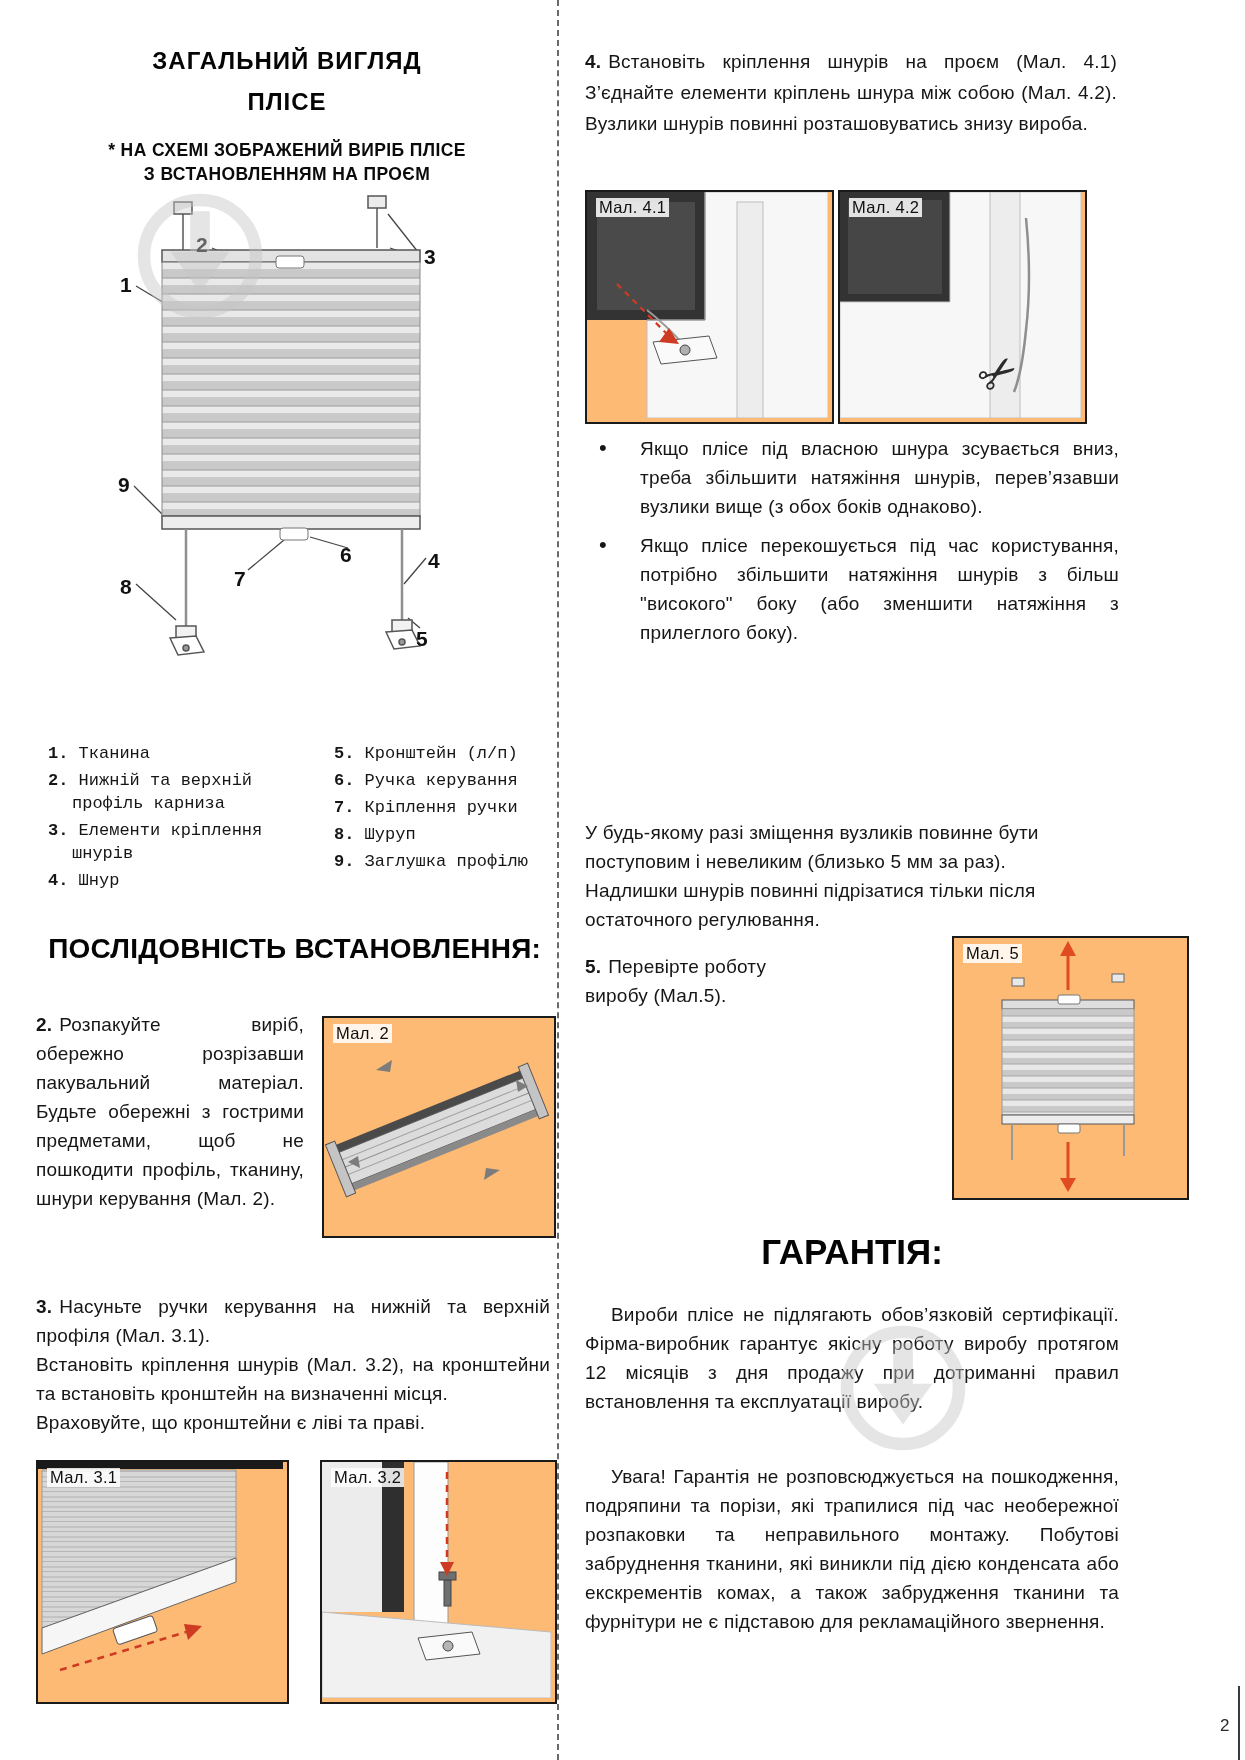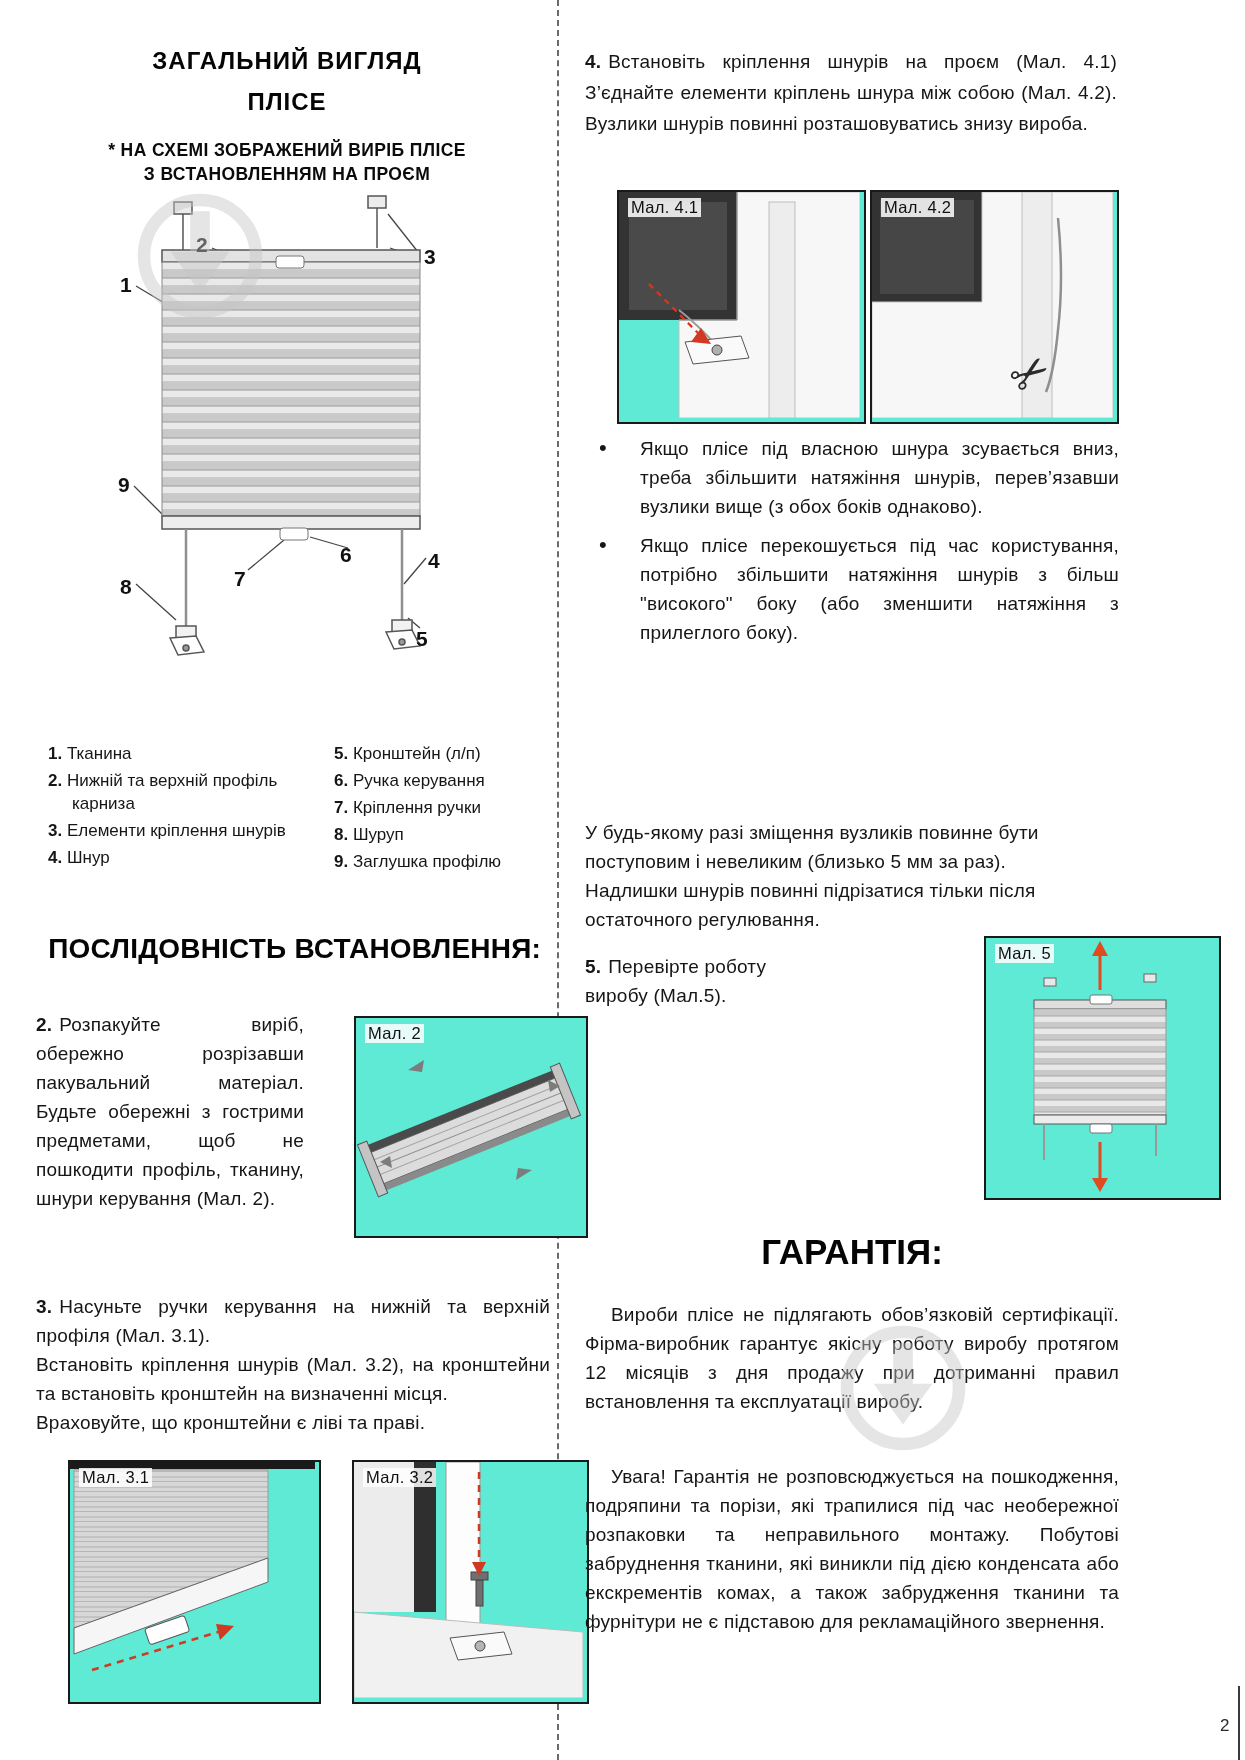--- a/index.html
+++ b/index.html
@@ -12,34 +12,34 @@
   .divider{position:absolute;left:557px;top:0;height:1760px;width:0;border-left:2px dashed #6a6a6a;}
   .title{left:36px;top:40px;width:502px;text-align:center;font-weight:bold;font-size:24px;line-height:41px;letter-spacing:1px;color:#050505;}
   .subtitle{left:36px;top:138px;width:502px;text-align:center;font-weight:bold;font-size:17.5px;line-height:24px;letter-spacing:.4px;color:#0a0a0a;}
   .body-text{font-size:19px;line-height:29px;letter-spacing:.2px;}
   .just{text-align:justify;}
   .stepnum{font-weight:bold;margin-right:7px;}
   .legend{left:48px;top:742px;width:500px;display:flex;gap:34px;font-size:17px;line-height:23px;}
   .legend-col{display:flex;flex-direction:column;gap:4px;}
   .legend-col.c1{width:252px;}
   .legend-col.c2{width:214px;}
-  .legend-item{padding-left:24px;text-indent:-24px;}
+  .legend-item{padding-left:24px;text-indent:-24px;font-family:Liberation Mono, monospace;}
   .seq-heading{left:33px;top:933px;width:508px;text-align:right;font-size:28px;font-weight:bold;letter-spacing:.2px;color:#050505;}
   .step2{left:36px;top:1010px;width:268px;}
   .step3{left:36px;top:1292px;width:514px;}
   .step4{left:585px;top:46px;width:532px;line-height:31px;}
   .bullets{left:585px;top:434px;width:534px;}
   .bullet{position:relative;padding-left:55px;margin-bottom:10px;}
   .bullet::before{content:"\2022";position:absolute;left:14px;top:-1px;font-size:22px;}
   .note{left:585px;top:818px;width:534px;}
   .step5{left:585px;top:952px;width:218px;}
   .warranty-heading{left:585px;top:1232px;width:534px;text-align:center;font-size:35px;font-weight:bold;color:#050505;}
   .wpara1{left:585px;top:1300px;width:534px;text-indent:26px;}
   .wpara2{left:585px;top:1462px;width:534px;text-indent:26px;}
-  .fig{position:absolute;border:2px solid #1a1a1a;background:#5eead4;margin-left:32px;}
+  .fig{position:absolute;border:2px solid #1a1a1a;background:#fdba74;}
   .fig-label{position:absolute;top:6px;left:9px;font-size:16.5px;letter-spacing:.3px;color:#101010;background:rgba(255,255,255,.85);padding:0 3px;z-index:2;}
   .fig svg{position:absolute;left:0;top:0;}
   .fig2{left:322px;top:1016px;width:230px;height:218px;}
   .fig31{left:36px;top:1460px;width:249px;height:240px;}
   .fig32{left:320px;top:1460px;width:233px;height:240px;}
   .fig41{left:585px;top:190px;width:245px;height:230px;}
   .fig42{left:838px;top:190px;width:245px;height:230px;}
   .fig5{left:952px;top:936px;width:233px;height:260px;}
   .watermark{position:absolute;opacity:.45;z-index:5;pointer-events:none;}
   .wm1{left:130px;top:186px;}

